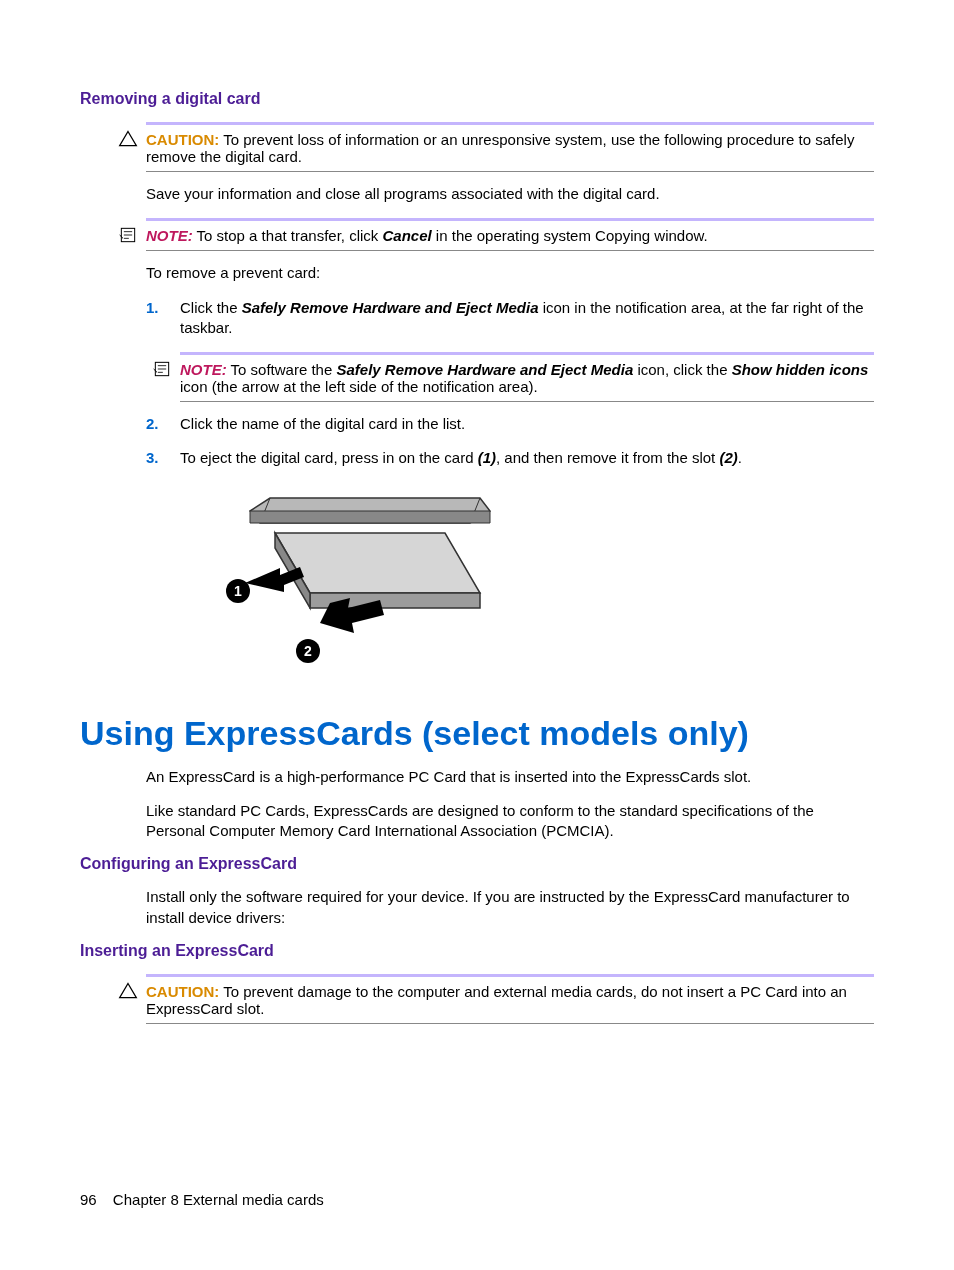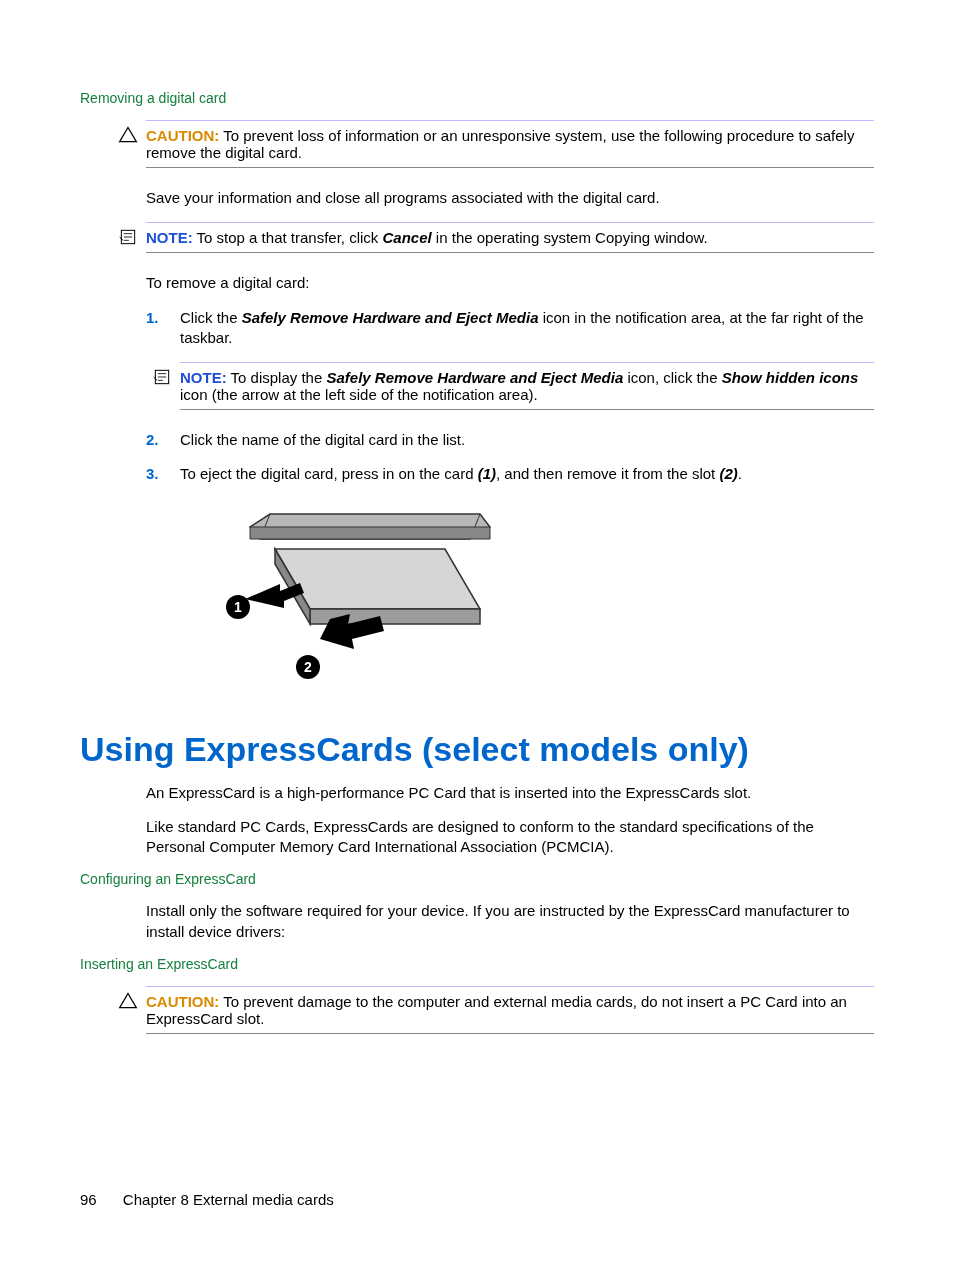--- a/index.html
+++ b/index.html
@@ -7,51 +7,52 @@
     font-family: Arial, Helvetica, sans-serif;
     font-size: 15px;
     color: #000;
     background: #fff;
     width: 954px;
     height: 1270px;
     position: relative;
     padding: 90px 80px 60px 80px;
   }
   .h2 {
-    color: #15803d;
-    font-size: 14px;
-    font-weight: normal;
+    color: #4c1d95;
+    font-size: 16px;
+    font-weight: bold;
     margin-bottom: 14px;
   }
   .h1 {
     color: #0066cc;
     font-size: 34px;
     font-weight: bold;
     margin-top: 28px;
     margin-bottom: 14px;
   }
   .caution-block, .note-block {
     margin-left: 66px;
     margin-right: 0;
-    border-top: 1px solid #c4b5fd;
+    border-top: 3px solid #c4b5fd;
     border-bottom: 1px solid #888;
     padding: 6px 0 6px 0;
-    margin-bottom: 20px;
+    margin-bottom: 12px;
     position: relative;
   }
   .caution-block.nested, .note-block.nested {
     margin-left: 100px;
   }
   .caution-label {
     color: #d98a00;
     font-weight: bold;
   }
   .note-label {
-    color: #1d4ed8;
-    font-weight: bold;
+    color: #be185d;
+    font-weight: bold;
+    font-style: italic;
   }
   .caution-icon, .note-icon {
     position: absolute;
     left: -28px;
     top: 4px;
     width: 20px;
     height: 20px;
   }
   .body-text {
     margin-left: 66px;
@@ -99,21 +100,21 @@
     margin-left: 100px;
     margin-top: 10px;
     margin-bottom: 10px;
   }
   .footer {
     position: absolute;
     bottom: 62px;
     left: 80px;
     font-size: 15px;
   }
-  .footer .pgnum { margin-right: 22px; }
+  .footer .pgnum { margin-right: 12px; }
 </style>
 </head>
 <body>
 
 <div class="h2">Removing a digital card</div>
 
 <div class="caution-block">
   <svg class="caution-icon" viewBox="0 0 24 24">
       <path d="M12 3 L22 20 L2 20 Z" fill="none" stroke="#000" stroke-width="1.5"></path>
     </svg>
@@ -126,37 +127,37 @@
 <div class="note-block">
   <svg class="note-icon" viewBox="0 0 24 24">
       <rect x="4" y="4" width="16" height="16" fill="none" stroke="#000" stroke-width="1.2"></rect>
       <path d="M7 8h10M7 12h10M7 16h6" stroke="#000" stroke-width="1"></path>
       <path d="M2 12 L6 16" stroke="#000" stroke-width="1.2"></path>
     </svg>
   <span class="note-label">NOTE:</span>
   <span>To stop a that transfer, click </span><span class="bold">Cancel</span><span> in the operating system Copying window.</span>
 </div>
 
-<div class="body-text">To remove a digital card:</div>
+<div class="body-text">To remove a prevent card:</div>
 
 <ol class="ol">
   <li>
     <span class="num">1.</span>
     <span>Click the </span><span class="bold">Safely Remove Hardware and Eject Media</span><span> icon in the notification area, at the far right of the taskbar.</span>
   </li>
 </ol>
 
 <div class="note-block nested">
   <svg class="note-icon" viewBox="0 0 24 24">
       <rect x="4" y="4" width="16" height="16" fill="none" stroke="#000" stroke-width="1.2"></rect>
       <path d="M7 8h10M7 12h10M7 16h6" stroke="#000" stroke-width="1"></path>
       <path d="M2 12 L6 16" stroke="#000" stroke-width="1.2"></path>
     </svg>
   <span class="note-label">NOTE:</span>
-  <span>To display the </span><span class="bold">Safely Remove Hardware and Eject Media</span><span> icon, click the </span><span class="bold">Show hidden icons</span><span> icon (the arrow at the left side of the notification area).</span>
+  <span>To software the </span><span class="bold">Safely Remove Hardware and Eject Media</span><span> icon, click the </span><span class="bold">Show hidden icons</span><span> icon (the arrow at the left side of the notification area).</span>
 </div>
 
 <ol class="ol">
   <li>
     <span class="num">2.</span>
     <span>Click the name of the digital card in the list.</span>
   </li>
   <li>
     <span class="num">3.</span>
     <span>To eject the digital card, press in on the card </span><span class="bold">(1)</span><span>, and then remove it from the slot </span><span class="bold">(2)</span><span>.</span>

